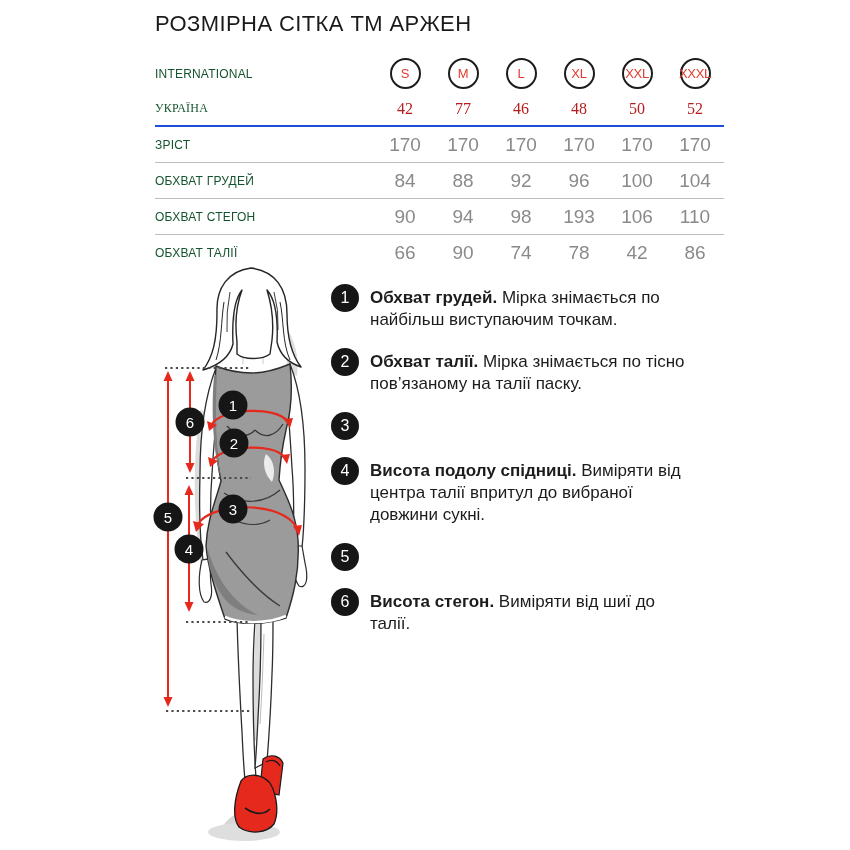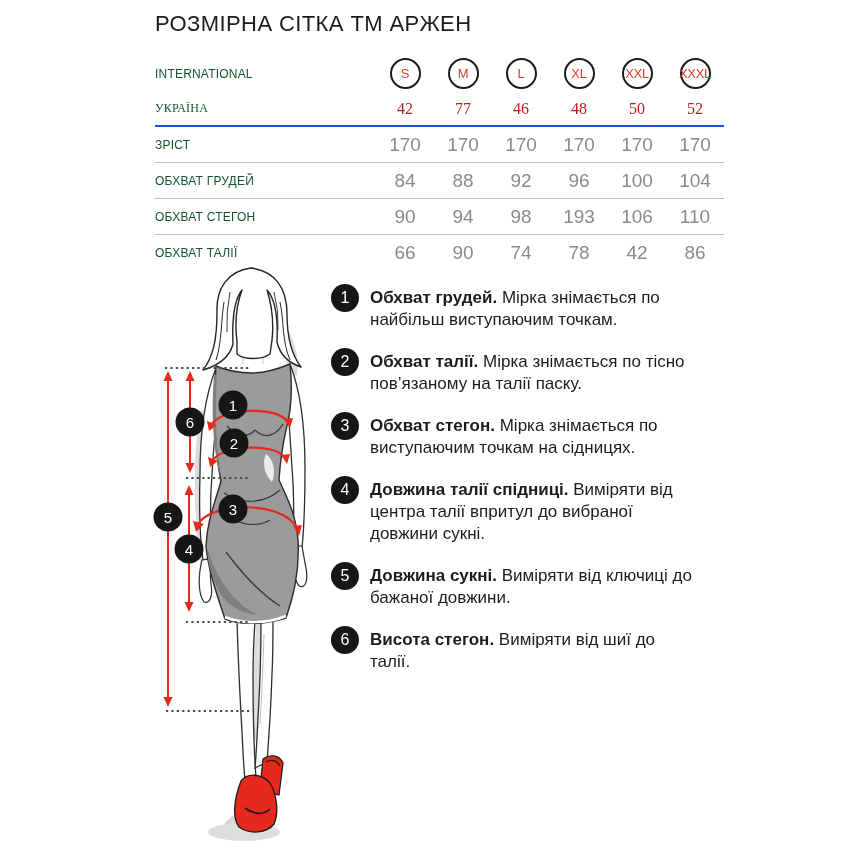--- a/index.html
+++ b/index.html
@@ -228,31 +228,29 @@
       <div class="legend-text"><b>Обхват грудей.</b> <span>Мірка знімається по найбільш виступаючим точкам.</span></div>
     </div>
 
     <div class="legend-item">
       <div class="legend-num">2</div>
       <div class="legend-text"><b>Обхват талії.</b> <span>Мірка знімається по тісно пов’язаному на талії паску.</span></div>
     </div>
 
     <div class="legend-item">
       <div class="legend-num">3</div>
-      <div class="legend-text"><b>Обхват стегон.</b> <span>Мірка знімається по виступаючим точкам на сідницях.</span></div>
     </div>
 
     <div class="legend-item">
       <div class="legend-num">4</div>
-      <div class="legend-text"><b>Довжина талії спідниці.</b> <span>Виміряти від центра талії впритул до вибраної довжини сукні.</span></div>
+      <div class="legend-text"><b>Висота подолу спідниці.</b> <span>Виміряти від центра талії впритул до вибраної довжини сукні.</span></div>
     </div>
 
     <div class="legend-item">
       <div class="legend-num">5</div>
-      <div class="legend-text"><b>Довжина сукні.</b> <span>Виміряти від ключиці до бажаної довжини.</span></div>
     </div>
 
     <div class="legend-item">
       <div class="legend-num">6</div>
       <div class="legend-text"><b>Висота стегон.</b> <span>Виміряти від шиї до талії.</span></div>
     </div>
   </div>
 
 </div>
 

